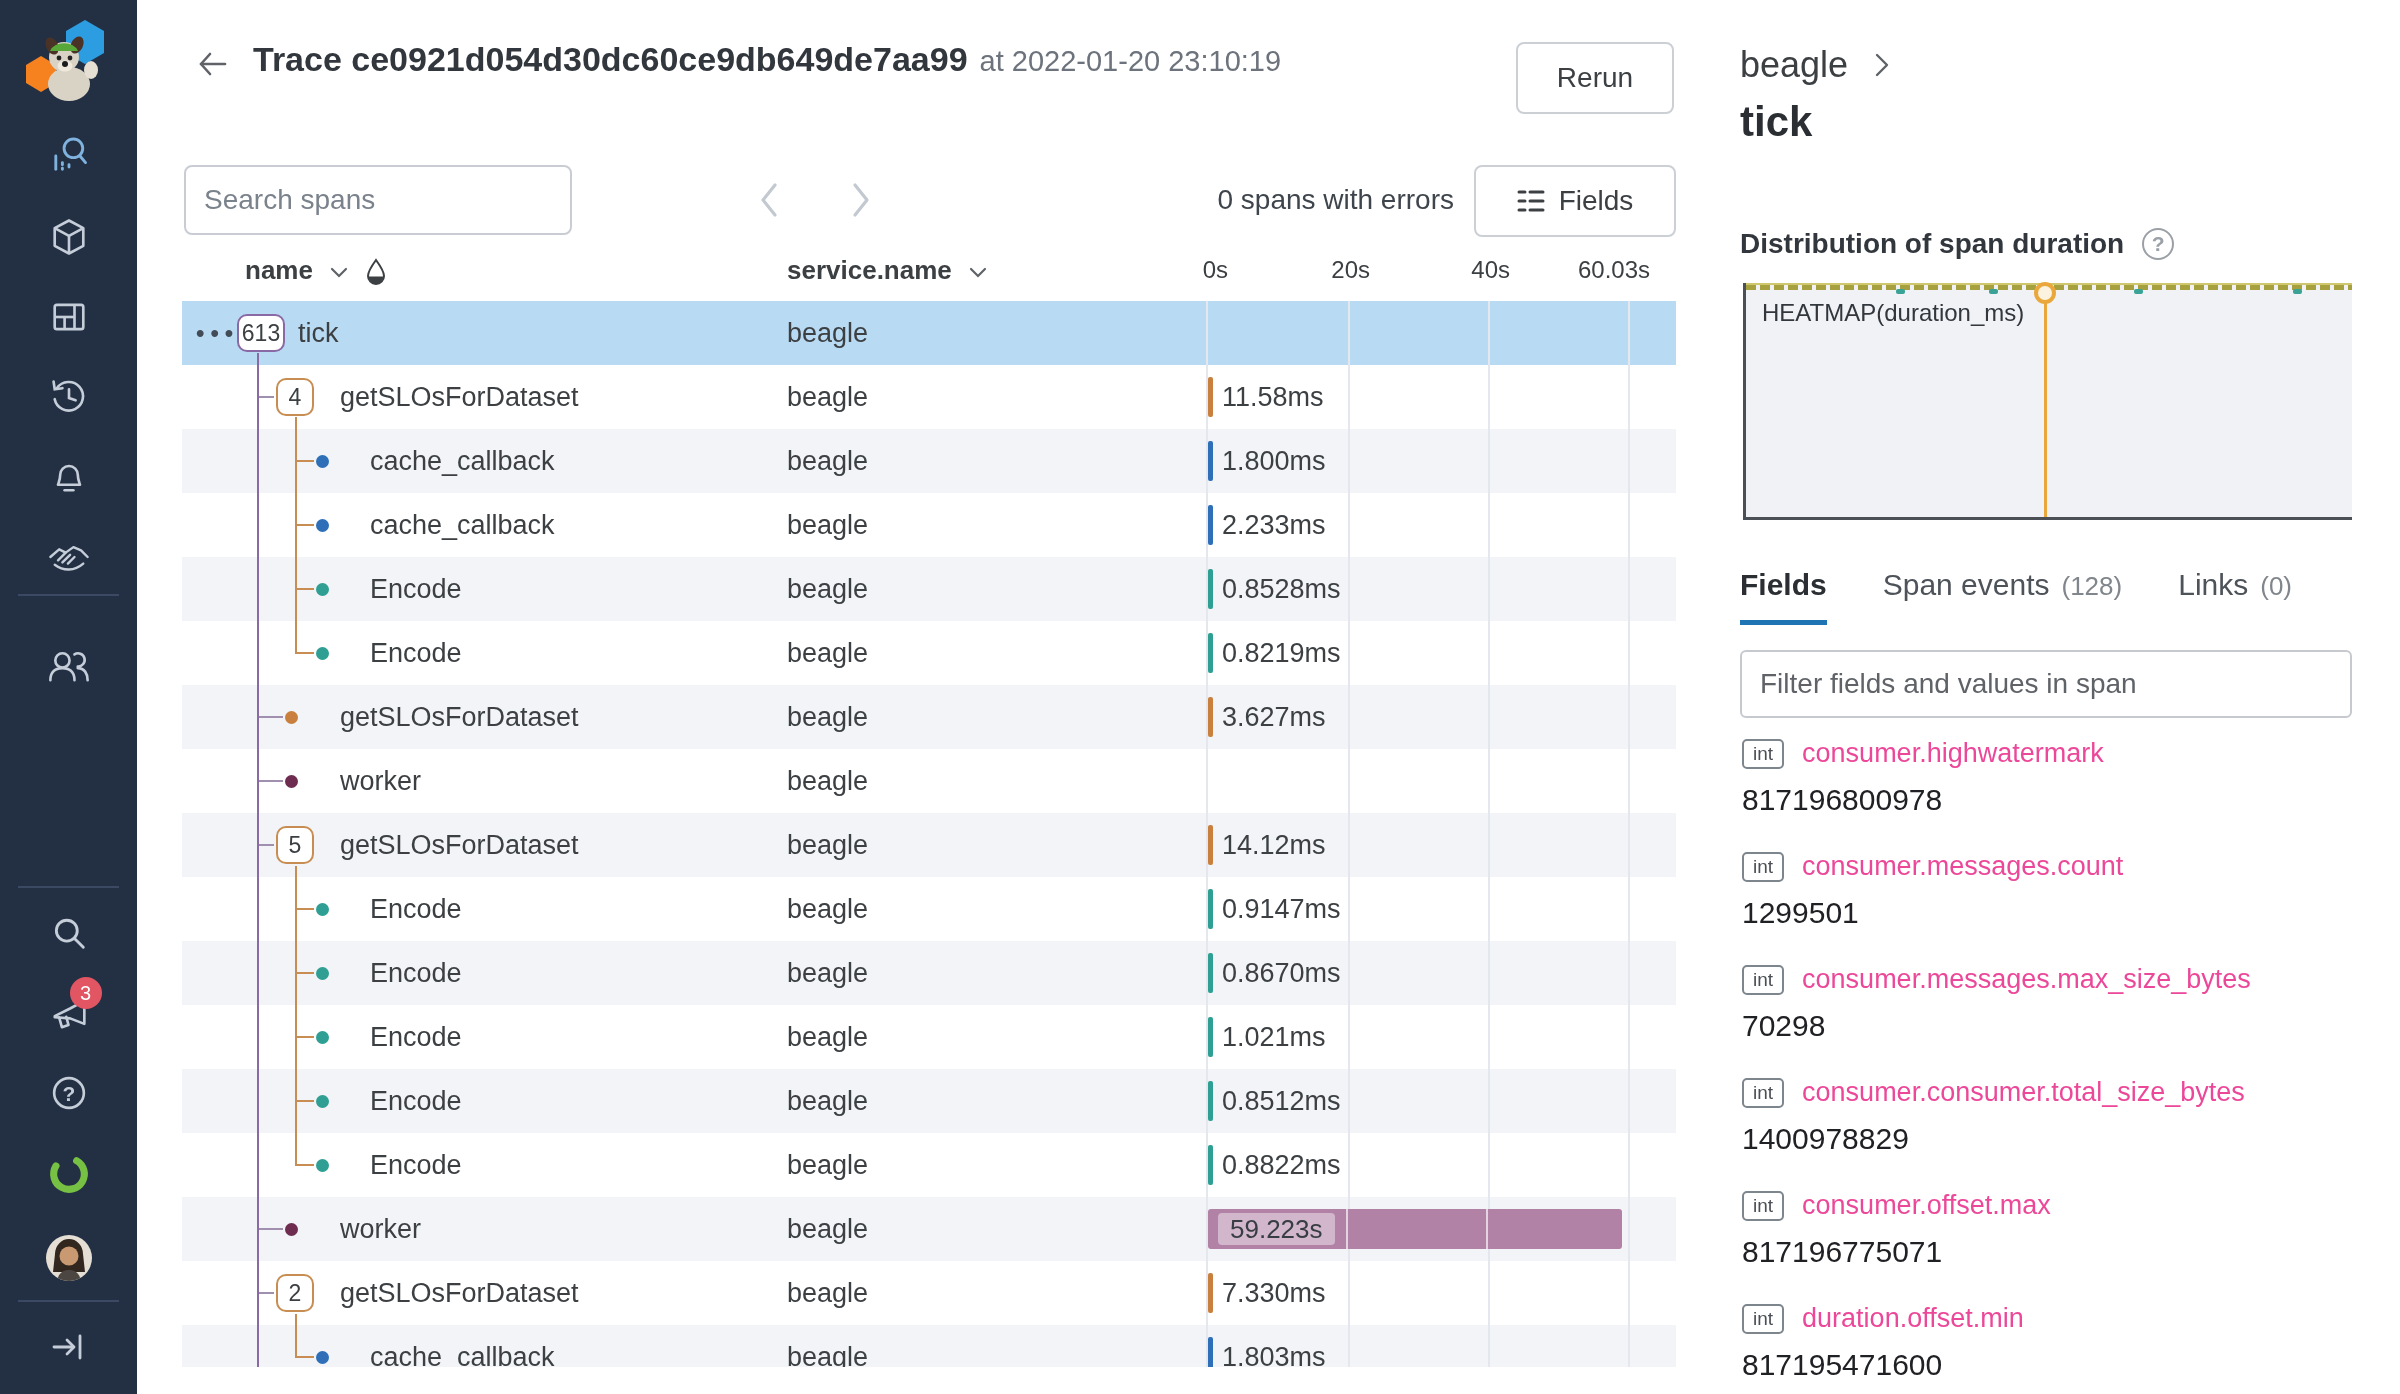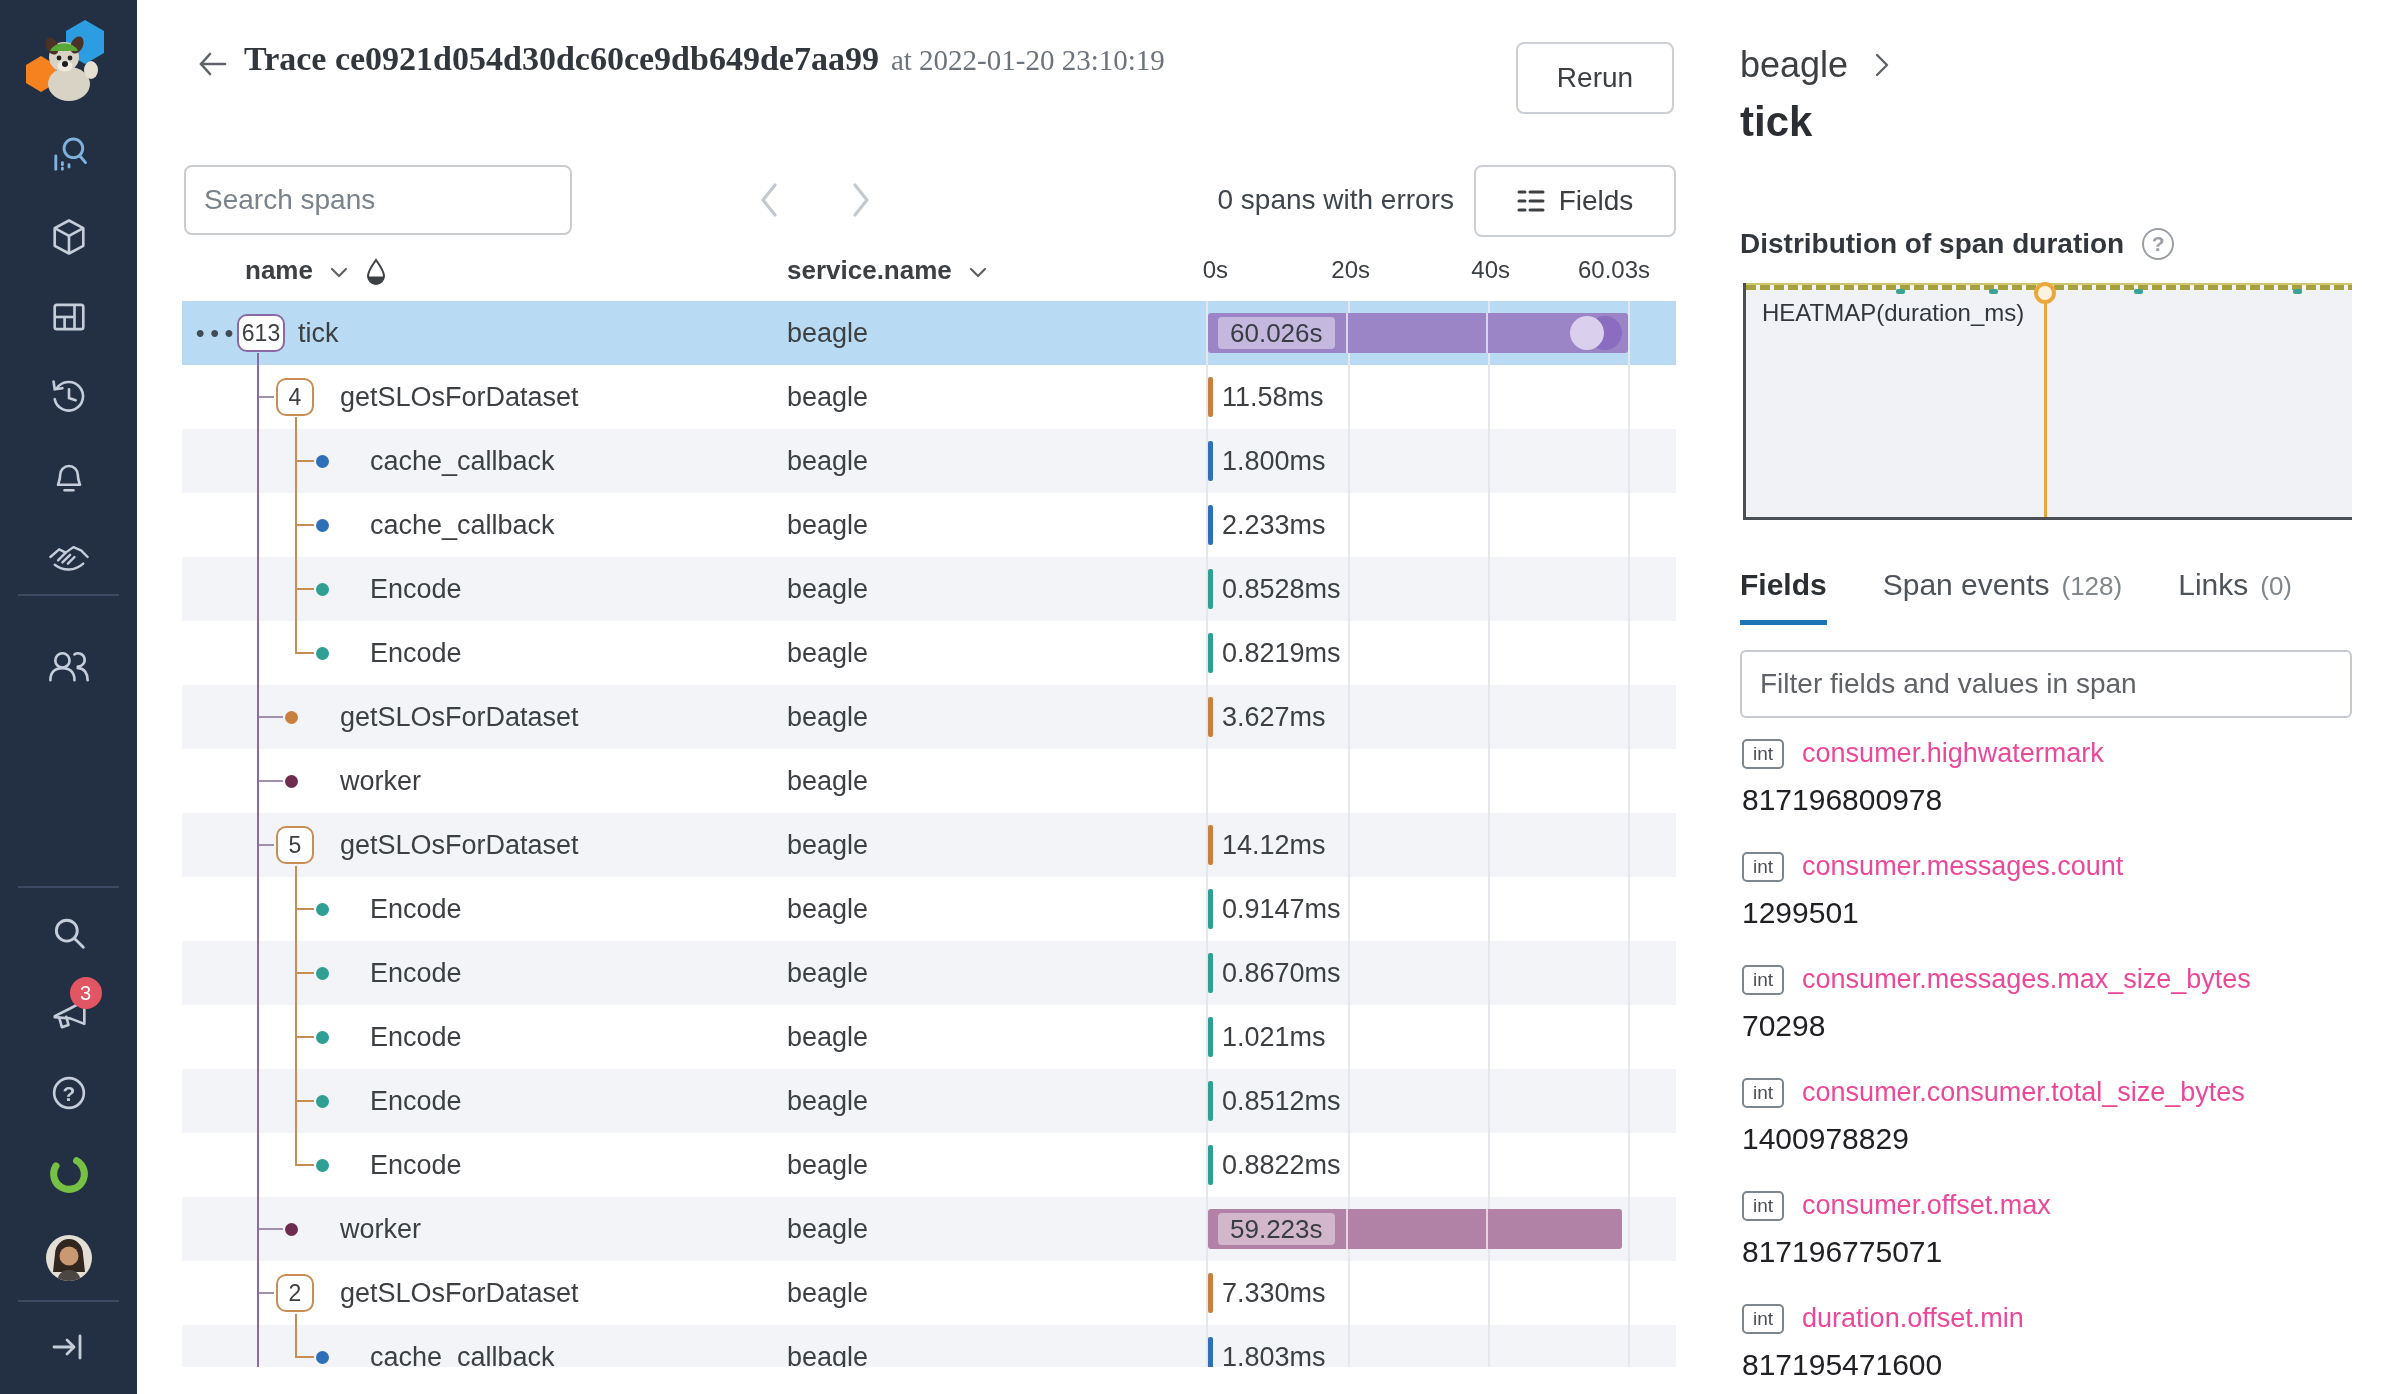--- a/index.html
+++ b/index.html
@@ -11,21 +11,21 @@
   .sidebar { position:absolute; left:0; top:0; width:137px; height:1394px; background:#233044; }
   .side-item { position:absolute; left:0; width:137px; display:flex; justify-content:center; align-items:center; cursor:pointer; }
   .side-div { position:absolute; left:18px; width:101px; height:2px; background:#3c4962; }
   .nav-badge { position:absolute; left:24px; top:-14px; min-width:32px; height:32px; border-radius:16px;
                background:#e25563; color:#fff; font-size:20px; display:flex; align-items:center; justify-content:center; padding:0 6px; }
   .mega-wrap { position:relative; }
 
   
   .main { position:absolute; left:137px; top:0; width:1603px; height:1394px; background:#fff; }
   .hdr-back { position:absolute; left:58px; top:46px; width:36px; height:36px; cursor:pointer; }
-  .hdr-title { position:absolute; left:107px; top:40px; white-space:nowrap;font-family:Liberation Serif, serif; }
+  .hdr-title { position:absolute; left:116px; top:40px; white-space:nowrap; }
   .hdr-title .t { font-size:34px; font-weight:700; color:#32373d; }
   .hdr-title .ts { font-size:29px; color:#6c737c; margin-left:12px; font-weight:400; }
   .rerun { position:absolute; left:1379px; top:42px; width:158px; height:72px; background:#fff;
            border:2px solid #ccd0d5; border-radius:8px; font-size:28px; color:#3c4043; cursor:pointer;
            font-family:"Liberation Sans",sans-serif; }
 
   .search-box { position:absolute; left:47px; top:165px; width:388px; height:70px; border:2px solid #c9cdd3;
                 border-radius:8px; padding:0 18px; font-size:28px; color:#3c4043; outline:none;
                 font-family:"Liberation Sans",sans-serif; }
   .search-box::placeholder { color:#7a828c; }
@@ -280,27 +280,20 @@
       </span>
       <span id="ticks-holder"><span class="tick-label" style="left: 896px;">0s</span><span class="tick-label" style="left: 1038px;">20s</span><span class="tick-label" style="left: 1178px;">40s</span><span class="tick-label" style="left: 1318px;">60.03s</span></span>
     </div>
 
     <div class="ttable" id="ttable">
         <div class="trow sel" style="top: 0px;">
           <span class="dots3">•••</span>
           <div class="tbadge" style="left: 55px; width: 48px; border: 2px solid rgb(138, 106, 165);">613</div>
           <span class="cname" style="left: 116px;">tick</span>
           <span class="csvc">beagle</span>
-          <div class="bar-wide" style="left: 1026px; width: 420px; background: rgb(156, 133, 198);">
-            <span class="chip">60.026s</span>
-            <div class="bartick" style="left: 138px;"></div>
-            <div class="bartick" style="left: 278px;"></div>
-            <div class="tglb" style="right: 6px;"></div>
-            <div class="tglf" style="right: 24px;"></div>
-          </div>
         </div>
         <div class="trow" style="top: 64px;">
           <div class="tbadge" style="left: 94px; width: 38px; border: 2px solid rgb(199, 141, 82);">4</div>
           <div class="conn" style="left: 77px; width: 15px; background: rgb(161, 143, 176);"></div>
           <span class="cname" style="left: 158px;">getSLOsForDataset</span>
           <span class="csvc">beagle</span>
           <div class="bar-thin" style="left: 1026px; background: rgb(201, 128, 63);"></div>
           <span class="cdur">11.58ms</span>
         </div>
         <div class="trow alt" style="top: 128px;">

